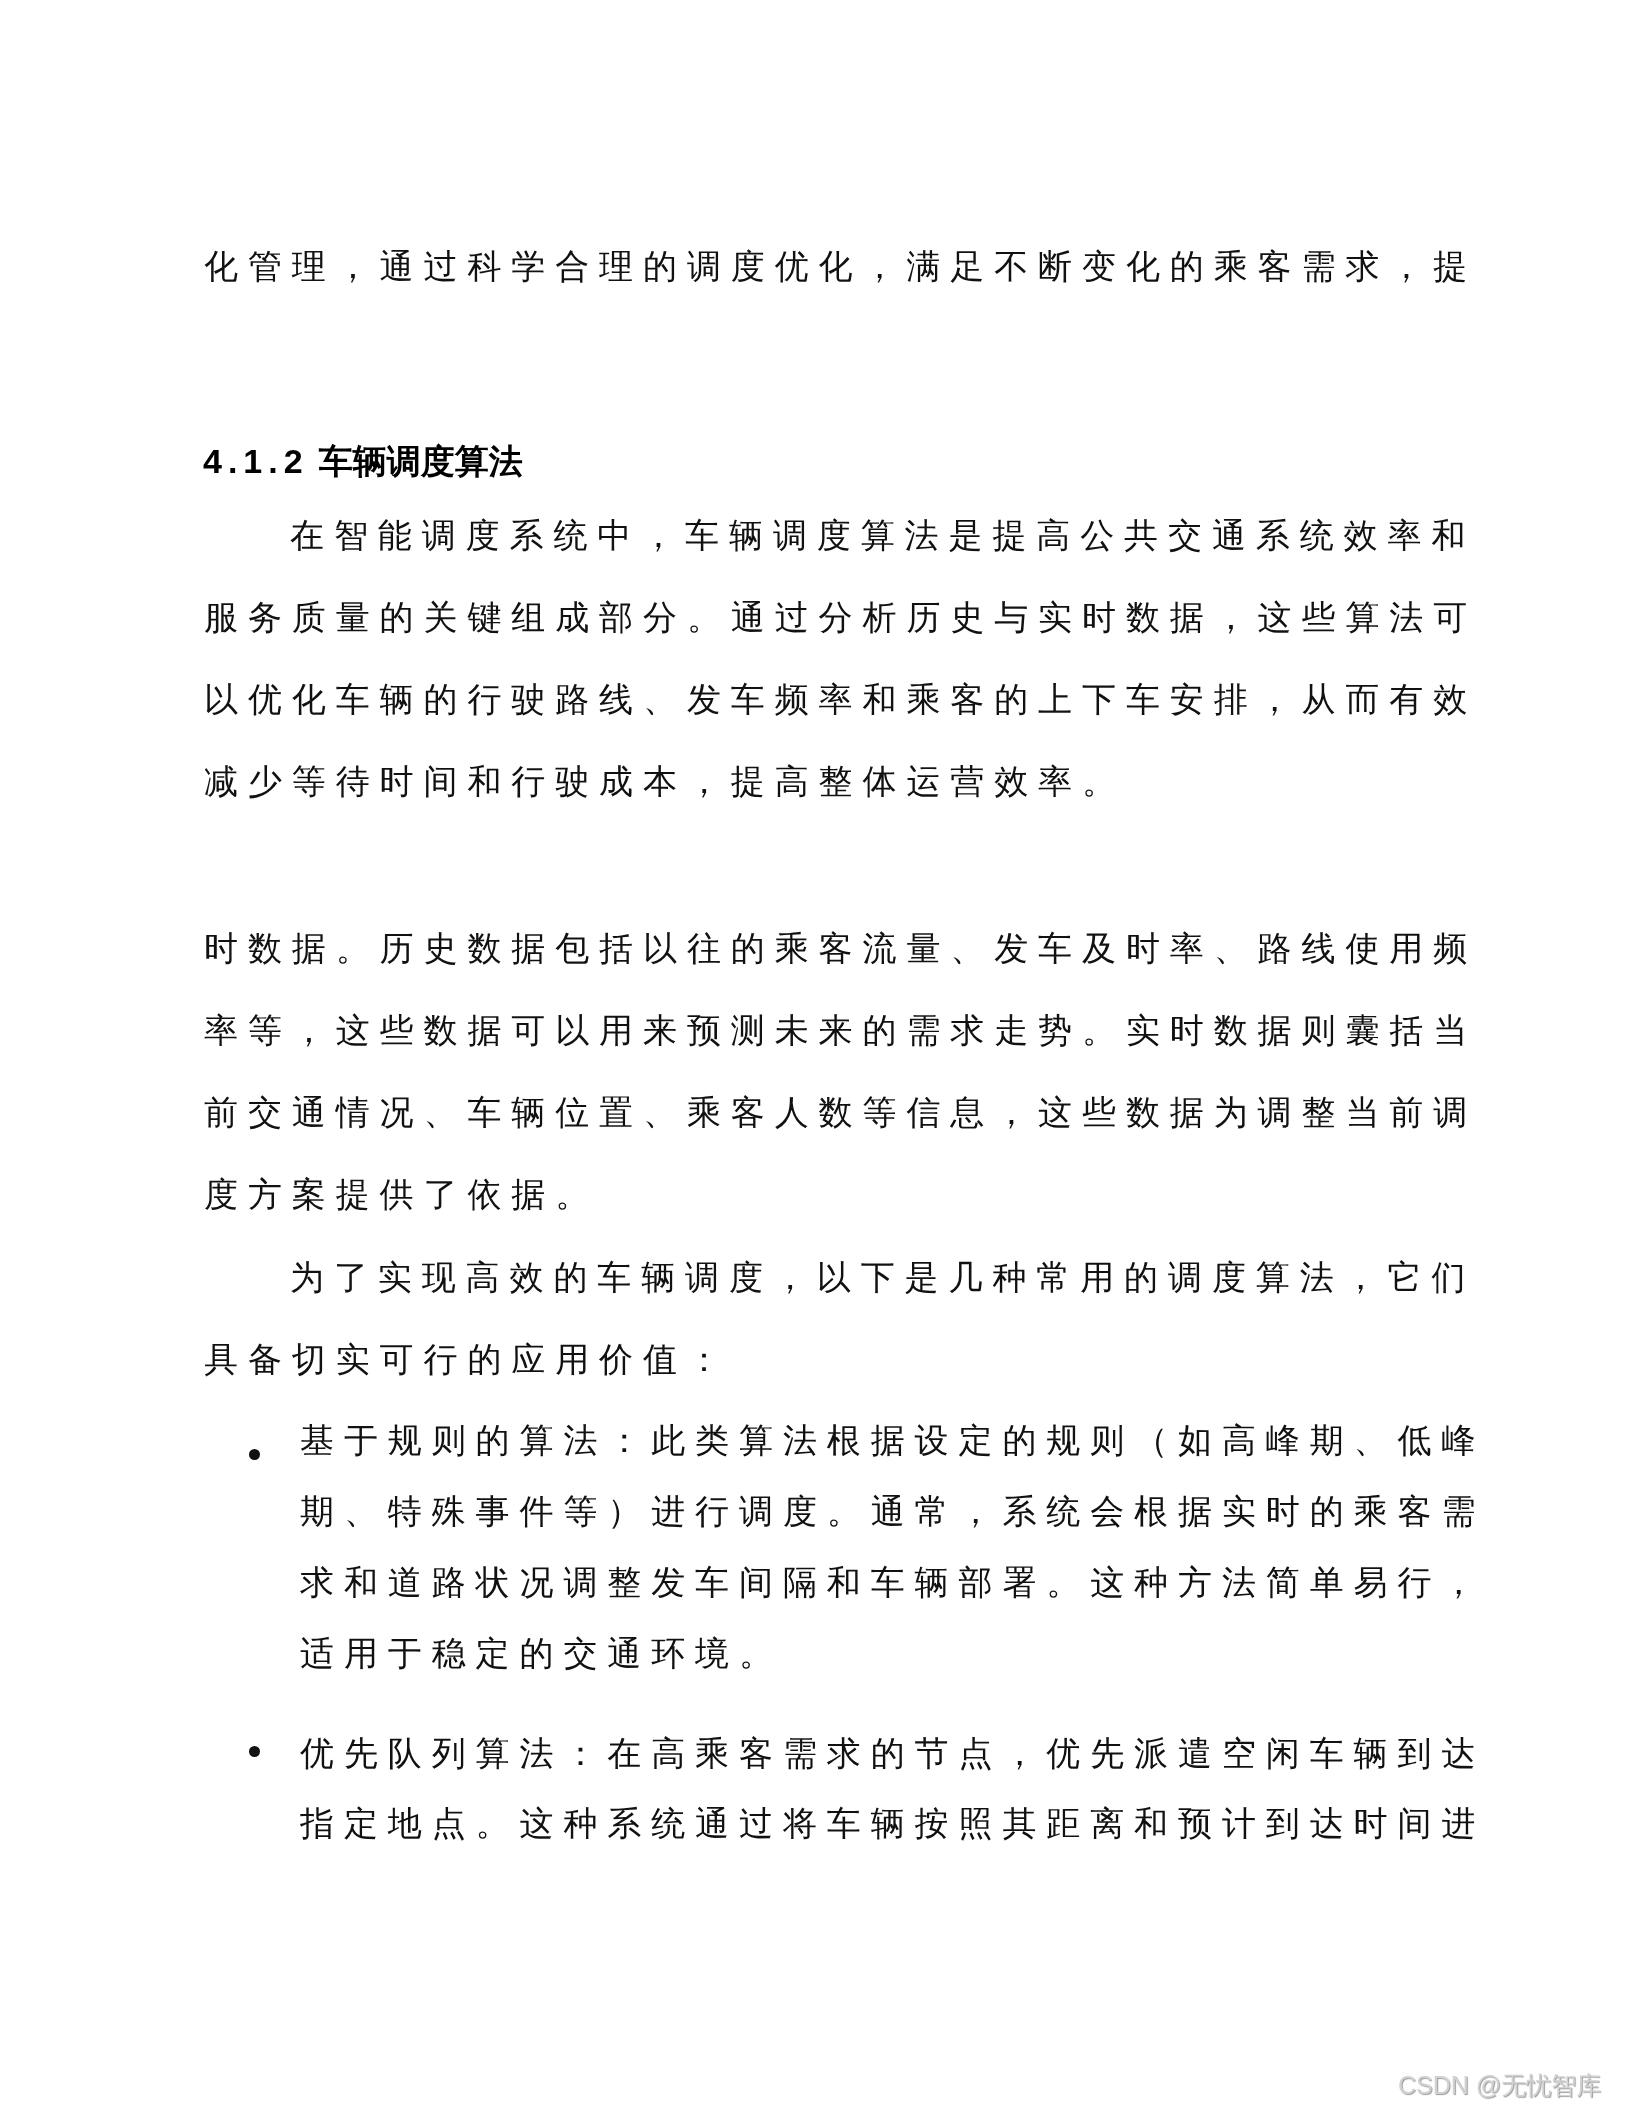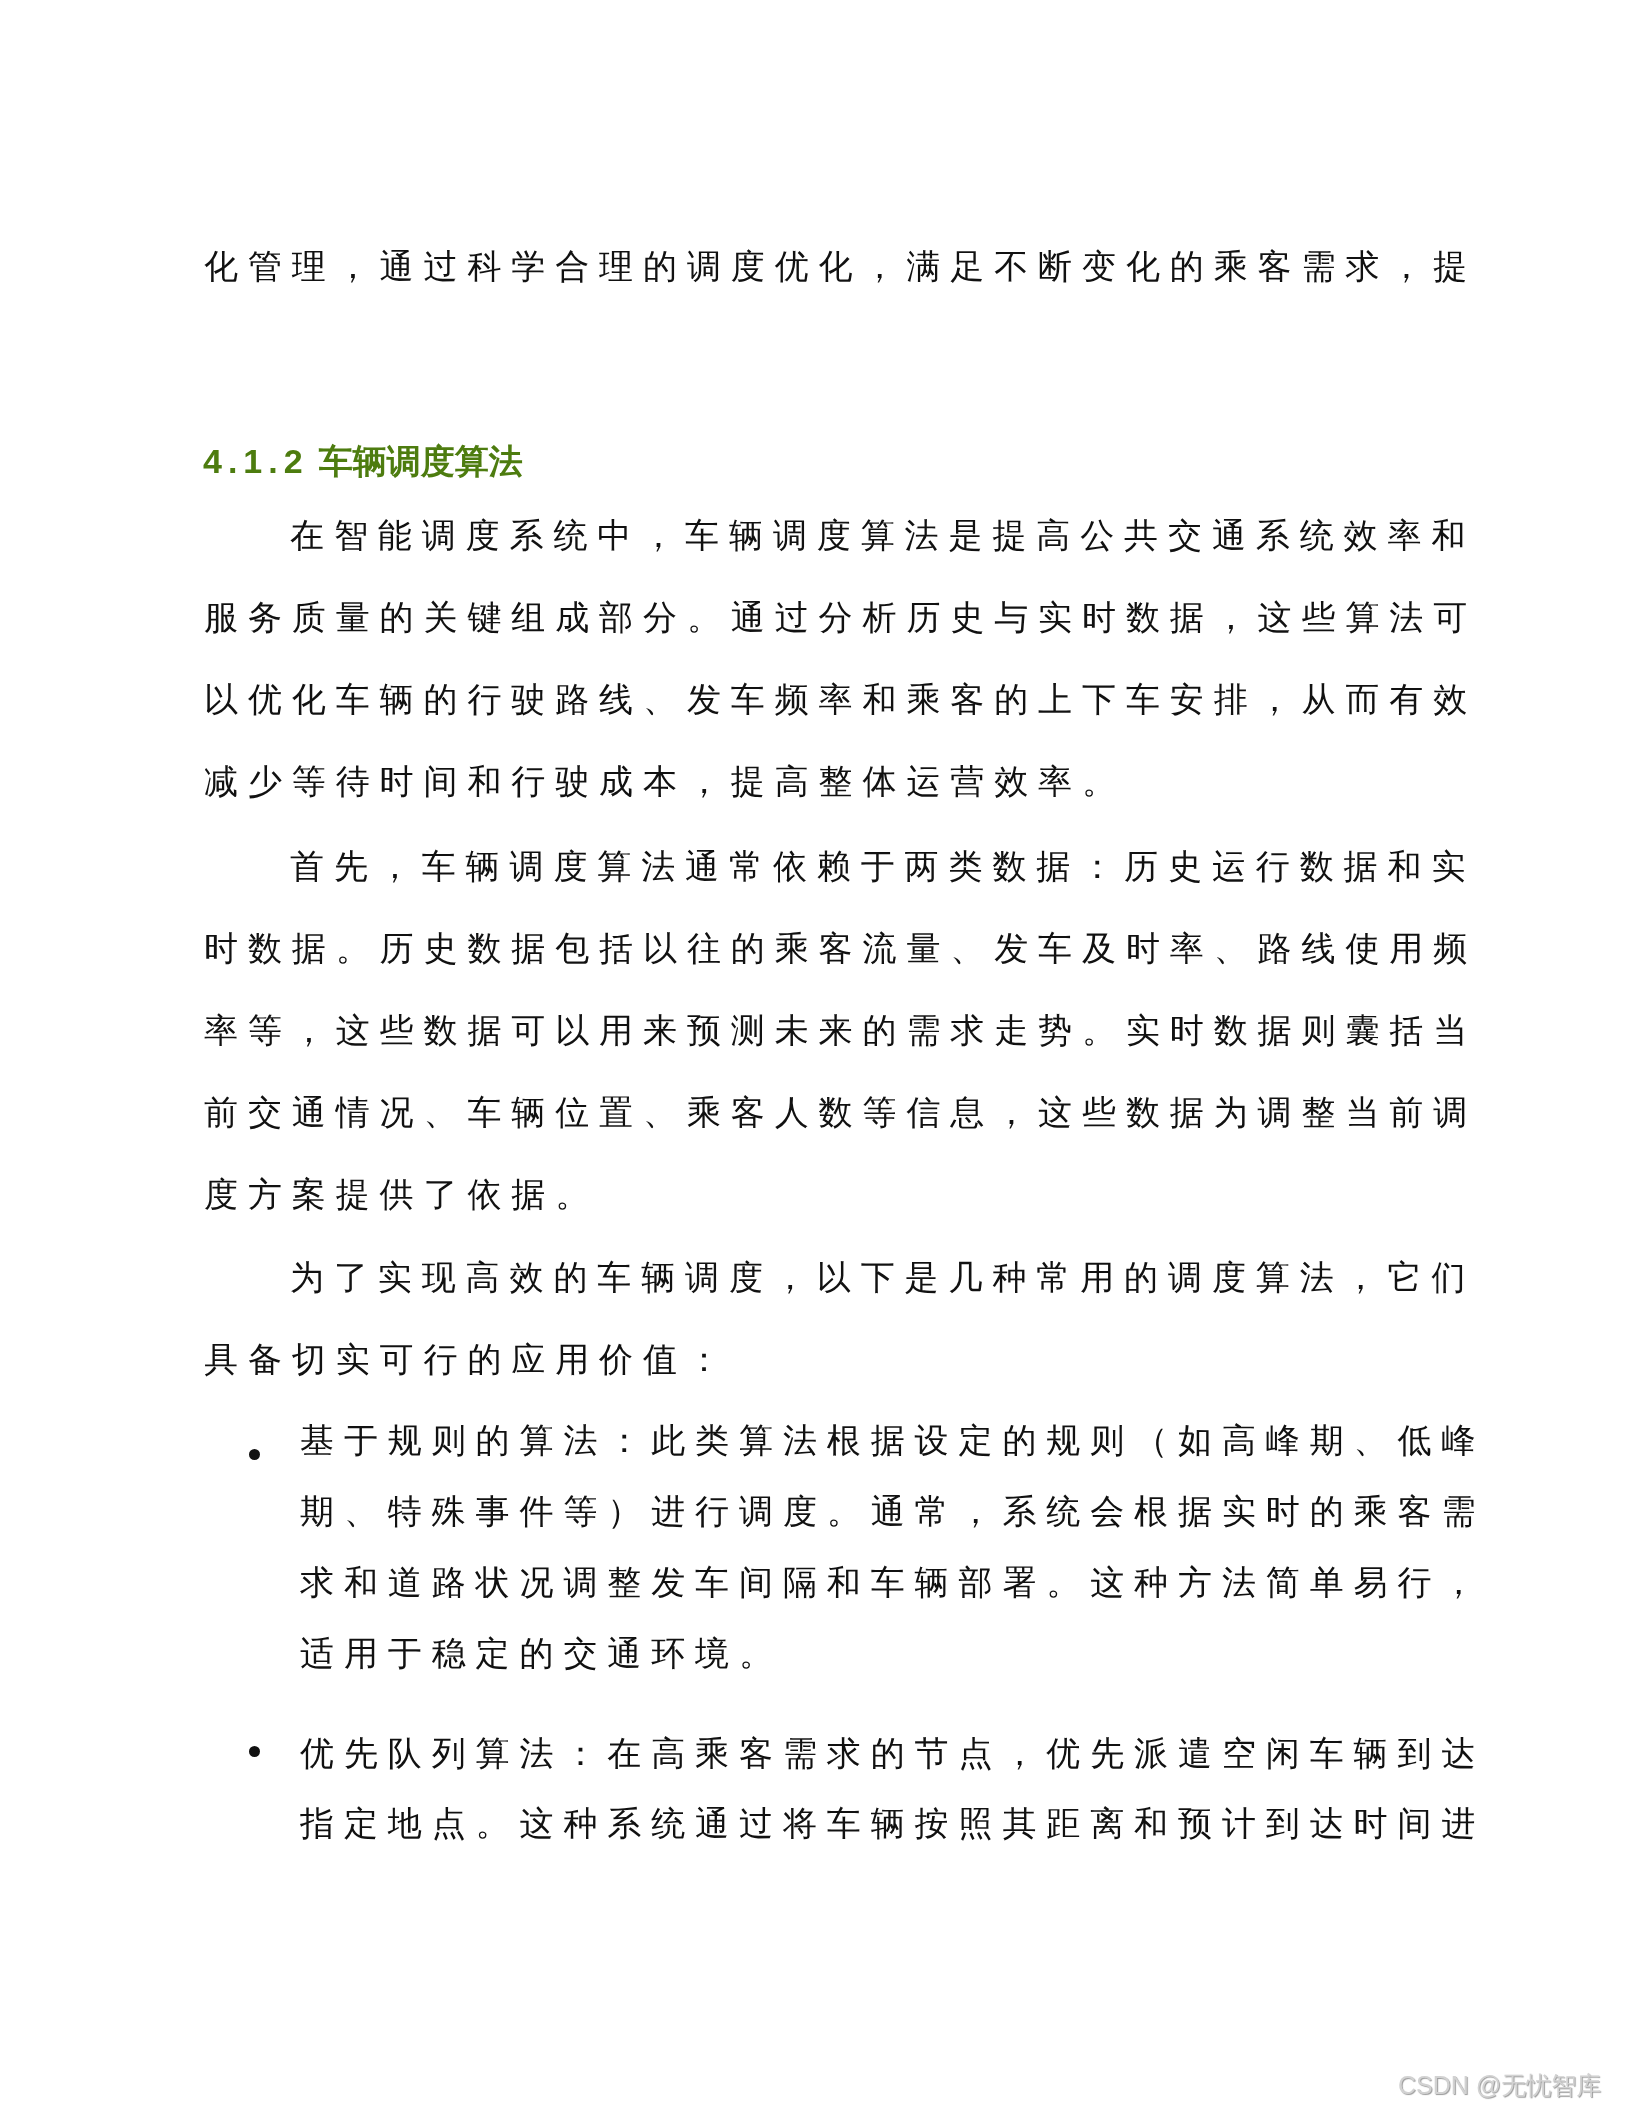--- a/index.html
+++ b/index.html
@@ -34,21 +34,21 @@
     .line.indent { left: 282px; }
     .heading {
       position: absolute;
       left: 195px;
       top: 441px;
       white-space: nowrap;
       font-family: "Liberation Sans", "DejaVu Sans", sans-serif;
       font-weight: bold;
       font-size: 34px;
       line-height: 40px;
-      color: #4d7c0f;
+      color: #000000;
     }
     .heading .num { letter-spacing: 6px; margin-right: 10px; }
     .bullet-dot {
       position: absolute;
       left: 241px;
       width: 11px;
       height: 11px;
       border-radius: 50%;
       background: #111111;
     }
@@ -82,21 +82,20 @@
 
   <div class="heading">
     <span class="num">4.1.2</span><span>车辆调度算法</span>
   </div>
 
   <div class="line indent" style="top:515px;">在智能调度系统中，车辆调度算法是提高公共交通系统效率和</div>
   <div class="line" style="top:597px;">服务质量的关键组成部分。通过分析历史与实时数据，这些算法可</div>
   <div class="line" style="top:679px;">以优化车辆的行驶路线、发车频率和乘客的上下车安排，从而有效</div>
   <div class="line" style="top:761px;">减少等待时间和行驶成本，提高整体运营效率。</div>
 
-  <div class="line indent" style="top:846px;">首先，车辆调度算法通常依赖于两类数据：历史运行数据和实</div>
   <div class="line" style="top:928px;text-align:center;">时数据。历史数据包括以往的乘客流量、发车及时率、路线使用频</div>
   <div class="line" style="top:1010px;">率等，这些数据可以用来预测未来的需求走势。实时数据则囊括当</div>
   <div class="line" style="top:1092px;">前交通情况、车辆位置、乘客人数等信息，这些数据为调整当前调</div>
   <div class="line" style="top:1174px;">度方案提供了依据。</div>
 
   <div class="line indent" style="top:1257px;">为了实现高效的车辆调度，以下是几种常用的调度算法，它们</div>
   <div class="line" style="top:1339px;">具备切实可行的应用价值：</div>
 
   <div class="bullet-dot" style="top:1449px;"></div>
   <div class="bline" style="top:1420px;">基于规则的算法：此类算法根据设定的规则（如高峰期、低峰</div>

